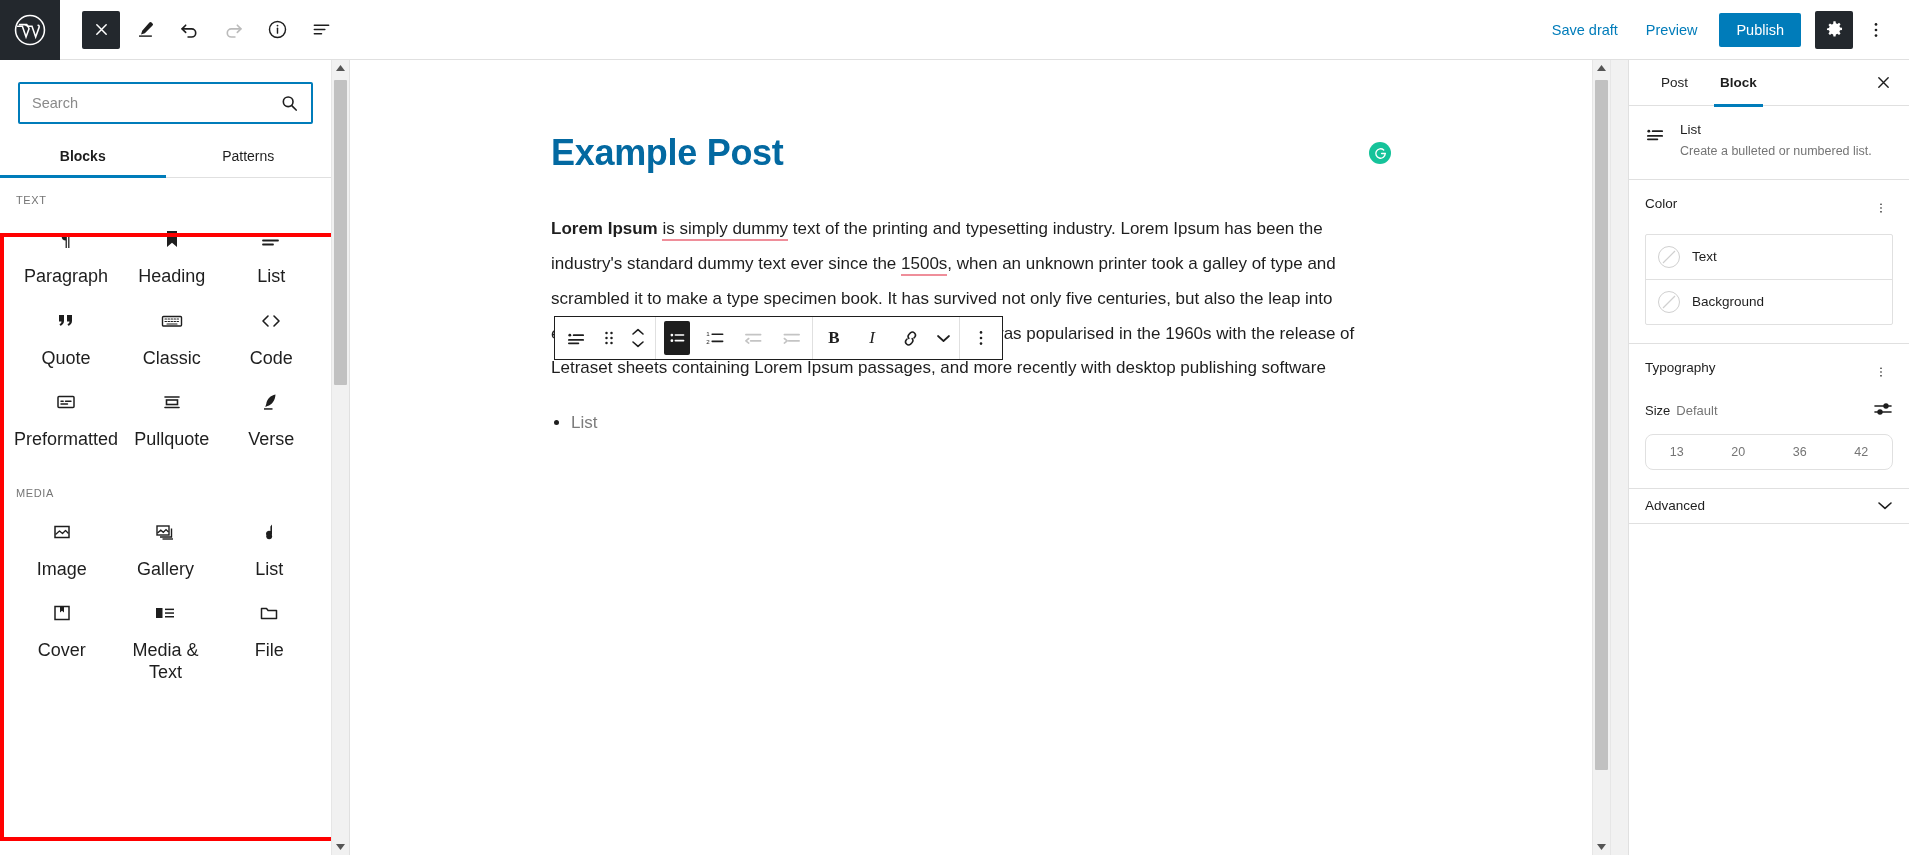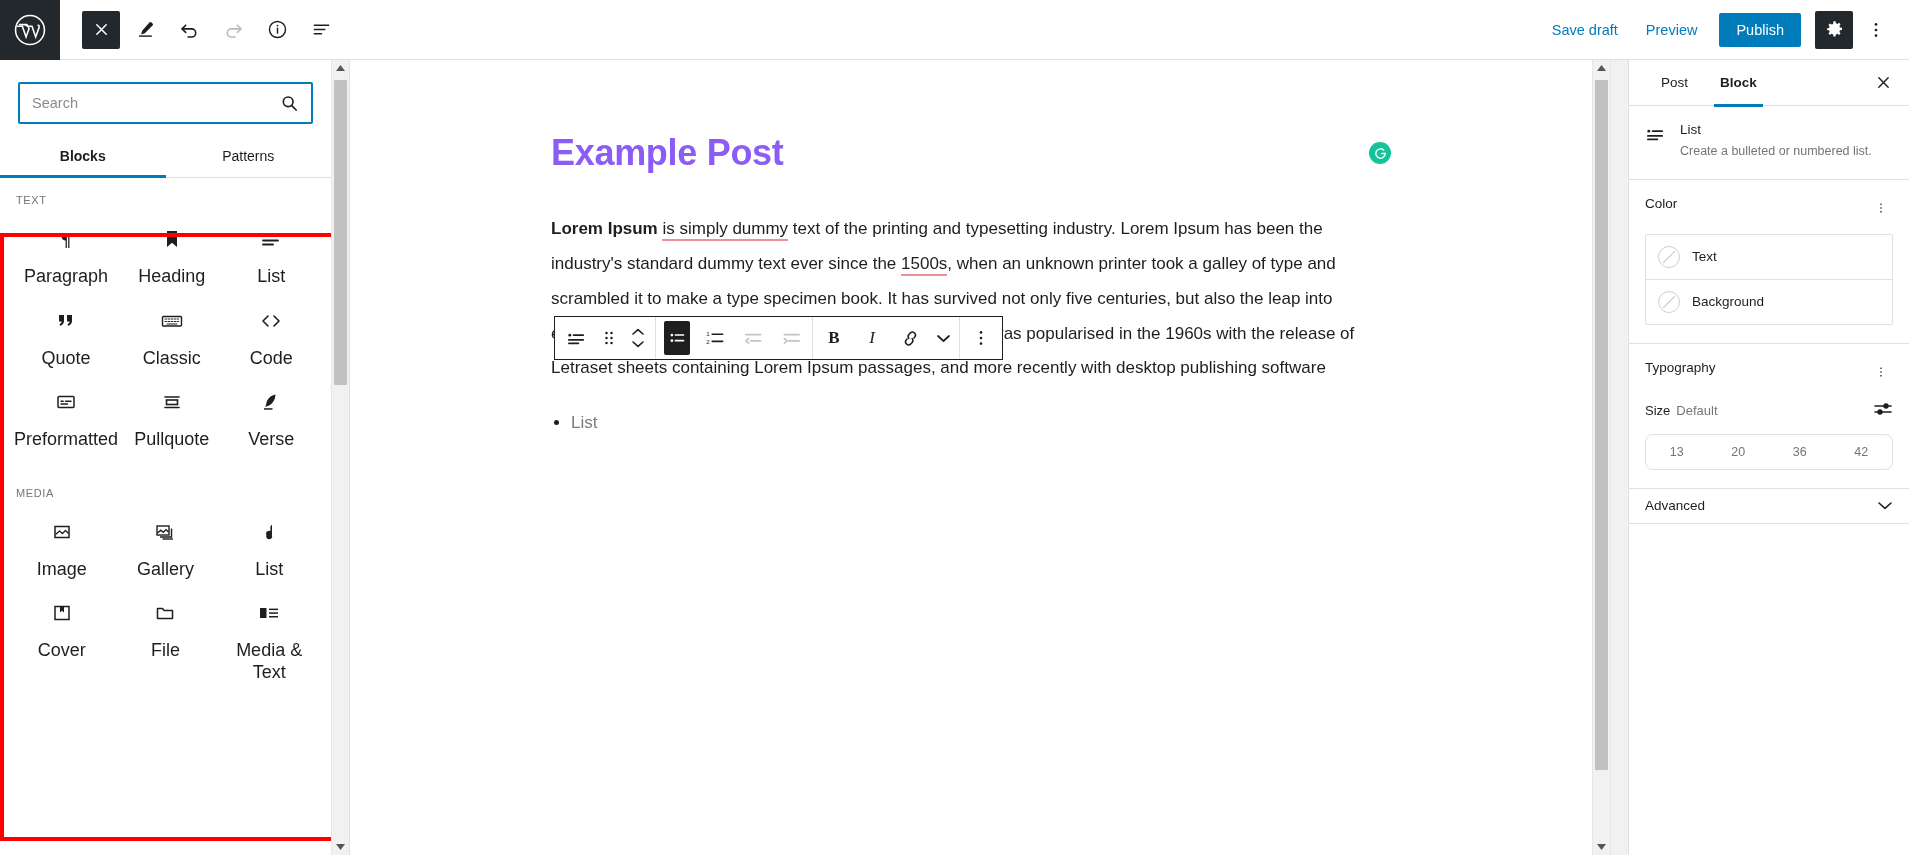--- a/index.html
+++ b/index.html
@@ -168,21 +168,21 @@
     position: absolute; inset: 0 18px 0 0;
     overflow: hidden;
   }
   .post-inner {
     max-width: 840px;
     margin: 0 auto;
     padding: 72px 0 0 0;
     position: relative;
   }
   .post-title {
-    font-size: 36px; font-weight: bold; color: #8b5cf6;
+    font-size: 36px; font-weight: bold; color: #0369a1;
     margin: 0; letter-spacing: -.3px;
   }
   .post-title-row { display: flex; align-items: flex-start; }
   .grammarly {
     margin-left: auto; margin-top: 10px;
     width: 22px; height: 22px; border-radius: 50%;
     background: #15c39a; color: #ffffff;
     display: flex; align-items: center; justify-content: center;
     flex: 0 0 22px;
   }
@@ -552,37 +552,37 @@
                 <svg width="22" height="22" viewBox="0 0 22 22" fill="none" stroke="currentColor" stroke-width="1.5">
                   <rect x="4" y="4.5" width="14" height="13"></rect>
                   <path d="M9 4.5 h4 v6 l-2-1.7 -2 1.7z" fill="currentColor" stroke="none"></path>
                 </svg>
               </span>
               <span class="blabel">Cover</span>
             </button>
 
             <button class="block-item">
               <span class="bicon">
-                <svg width="22" height="22" viewBox="0 0 22 22" fill="none" stroke="currentColor" stroke-width="1.5">
-                  <path d="M3.5 16.5 V6.5 h5 l1.6 2 H18.5 v8 z" stroke-linejoin="round"></path>
-                </svg>
-              </span>
-              <span class="blabel">File</span>
-            </button>
-
-            <button class="block-item">
-              <span class="bicon">
                 <svg width="24" height="22" viewBox="0 0 24 22" fill="currentColor">
                   <rect x="3" y="6" width="6.5" height="10"></rect>
                   <rect x="12" y="6.6" width="9" height="1.5"></rect>
                   <rect x="12" y="10.3" width="9" height="1.5"></rect>
                   <rect x="12" y="14" width="9" height="1.5"></rect>
                 </svg>
               </span>
               <span class="blabel">Media &amp; Text</span>
+            </button>
+
+            <button class="block-item">
+              <span class="bicon">
+                <svg width="22" height="22" viewBox="0 0 22 22" fill="none" stroke="currentColor" stroke-width="1.5">
+                  <path d="M3.5 16.5 V6.5 h5 l1.6 2 H18.5 v8 z" stroke-linejoin="round"></path>
+                </svg>
+              </span>
+              <span class="blabel">File</span>
             </button>
           </div>
         </div>
 
         <div class="red-highlight" style="left:0; top:173px; width:336px; height:608px;"></div>
       </div>
 
       <div class="lscroll">
         <div class="arrow-up">
           <svg width="9" height="7" viewBox="0 0 9 7" fill="#555">

